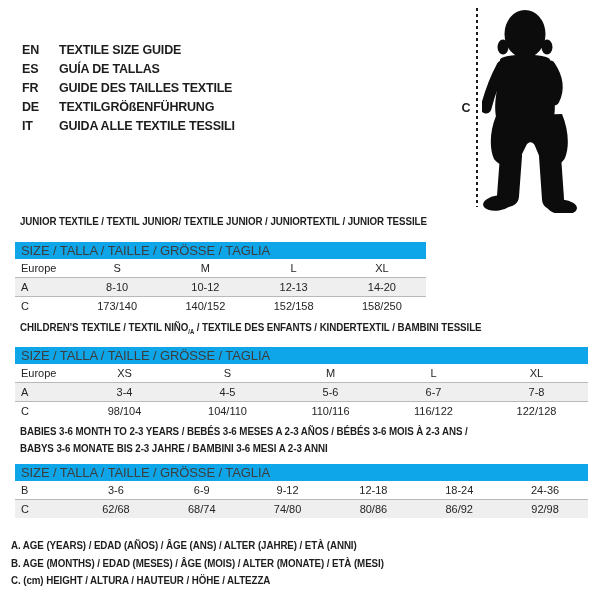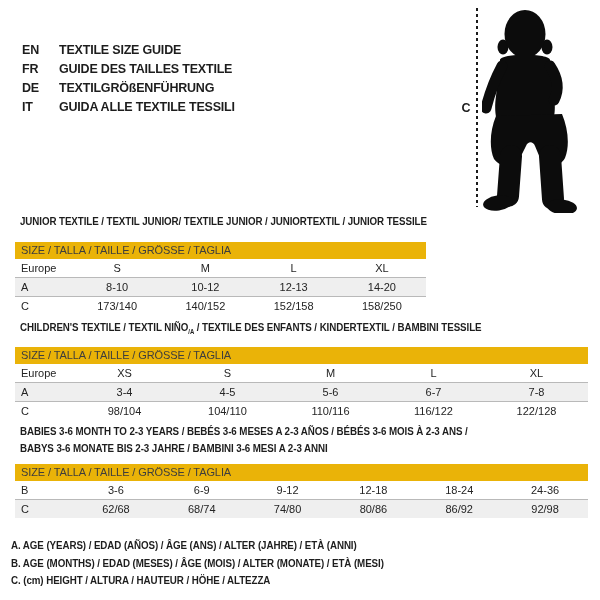--- a/index.html
+++ b/index.html
@@ -27,22 +27,22 @@
   
   .section-title{
     left:20px;font-weight:700;font-size:11.5px;white-space:nowrap;
     transform:scaleX(0.85);transform-origin:0 0;letter-spacing:-0.1px;line-height:17px;
   }
   .section-title sub{font-size:7px;}
 
   
   .tbl-wrap{left:15px;}
   .size-bar{
-    height:17px;line-height:17px;background:#eab308;color:#3d3d3d;
-    font-size:11px;padding-left:6px;letter-spacing:-0.1px;white-space:nowrap;overflow:hidden;
+    height:17px;line-height:17px;background:#0ea5e9;color:#3d3d3d;
+    font-size:13px;padding-left:6px;letter-spacing:-0.1px;white-space:nowrap;overflow:hidden;
   }
   table{border-collapse:collapse;table-layout:fixed;width:100%;}
   td{height:18px;font-size:11px;text-align:center;padding:0;white-space:nowrap;color:#242424;}
   td.lbl{text-align:left;padding-left:6px;}
   tbody tr + tr td{border-top:1px solid #b9b9b9;}
   tbody tr:nth-child(even) td{background:#efefef;}
 
   
   .footnotes{left:11px;top:537px;}
   .footnote{
@@ -50,20 +50,24 @@
     transform:scaleX(0.85);transform-origin:0 0;letter-spacing:-0.1px;
   }
 </style>
 </head>
 <body>
 
 <div class="abs lang-block">
   <div class="lang-row">
     <span class="lang-code">EN</span>
     <span class="lang-title">TEXTILE SIZE GUIDE</span>
+  </div>
+  <div class="lang-row">
+    <span class="lang-code">ES</span>
+    <span class="lang-title">GUÍA DE TALLAS</span>
   </div>
   <div class="lang-row">
     <span class="lang-code">FR</span>
     <span class="lang-title">GUIDE DES TAILLES TEXTILE</span>
   </div>
   <div class="lang-row">
     <span class="lang-code">DE</span>
     <span class="lang-title">TEXTILGRÖßENFÜHRUNG</span>
   </div>
   <div class="lang-row">

